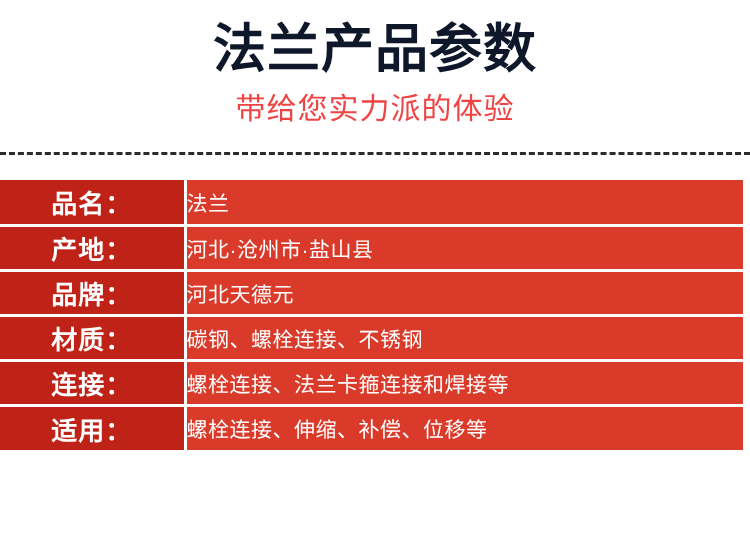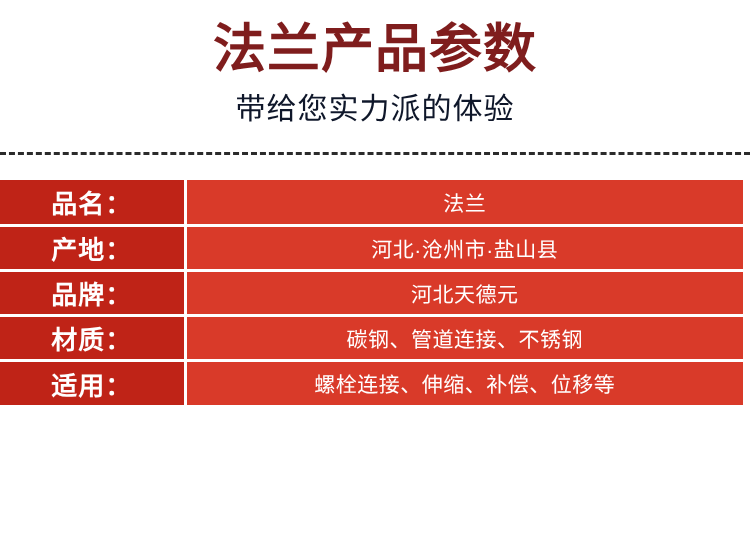--- a/index.html
+++ b/index.html
@@ -31,33 +31,33 @@
     text-align: center;
   }
   .main-title {
     position: absolute;
     left: 0;
     top: 18px;
     width: 750px;
     font-size: 53px;
     line-height: 62px;
     font-weight: 700;
-    color: #7f1d1d;
+    color: #0f172a;
     letter-spacing: 1px;
     white-space: nowrap;
   }
   .sub-title {
     position: absolute;
     left: 0;
     top: 90px;
     width: 750px;
     font-size: 30px;
     line-height: 38px;
     font-weight: 500;
-    color: #0f172a;
+    color: #ef4444;
     letter-spacing: 1px;
     white-space: nowrap;
   }
 
   
   .dash-divider {
     position: absolute;
     left: 0;
     top: 152px;
     width: 750px;
@@ -90,21 +90,21 @@
     font-weight: 700;
     text-align: center;
     letter-spacing: 1px;
     border-bottom: 3px solid #ffffff;
     border-right: 3px solid #ffffff;
   }
   .cell-value {
     background: #d93a29;
     font-size: 21px;
     font-weight: 400;
-    text-align: center;
+    text-align: left;
     padding-left: 52px;
     letter-spacing: 0.5px;
     border-bottom: 3px solid #ffffff;
   }
   .spec-table tr:last-child .cell-label,
   .spec-table tr:last-child .cell-value {
     border-bottom: none;
   }
 </style>
 </head>
@@ -128,21 +128,25 @@
       <tr>
         <td class="cell-label">产地：</td>
         <td class="cell-value">河北·沧州市·盐山县</td>
       </tr>
       <tr>
         <td class="cell-label">品牌：</td>
         <td class="cell-value">河北天德元</td>
       </tr>
       <tr>
         <td class="cell-label">材质：</td>
-        <td class="cell-value">碳钢、管道连接、不锈钢</td>
+        <td class="cell-value">碳钢、螺栓连接、不锈钢</td>
+      </tr>
+      <tr>
+        <td class="cell-label">连接：</td>
+        <td class="cell-value">螺栓连接、法兰卡箍连接和焊接等</td>
       </tr>
       <tr>
         <td class="cell-label">适用：</td>
         <td class="cell-value">螺栓连接、伸缩、补偿、位移等</td>
       </tr>
     </tbody>
   </table>
 
 </div>
 

